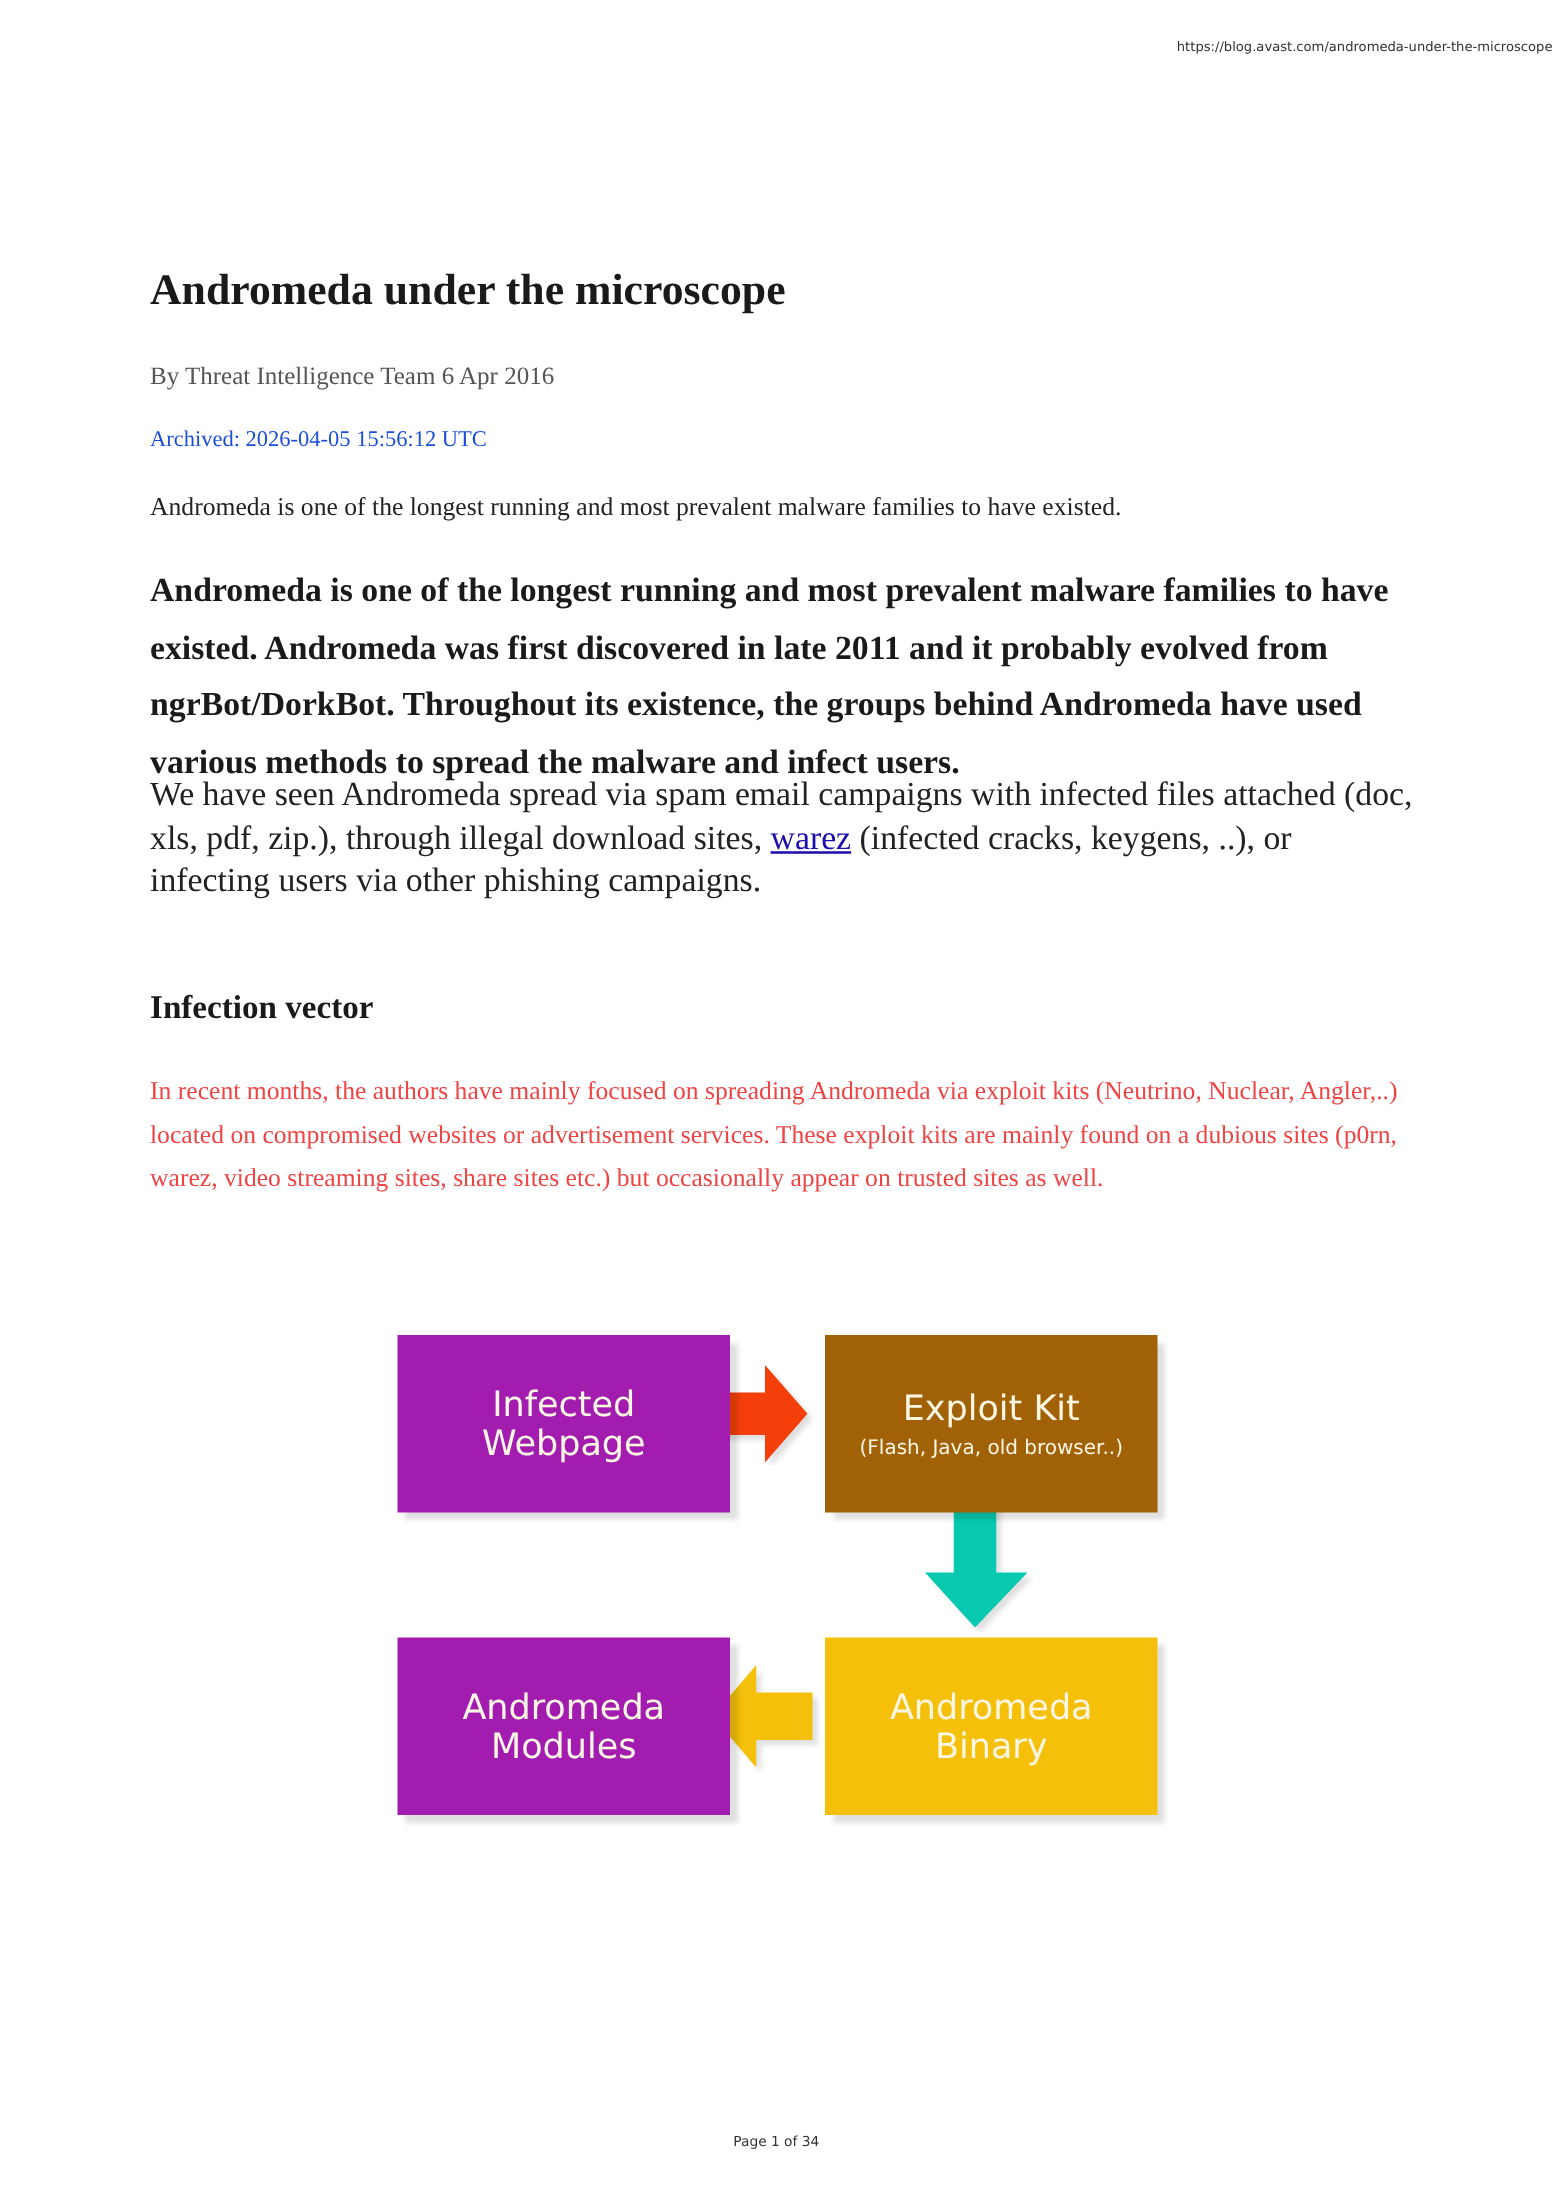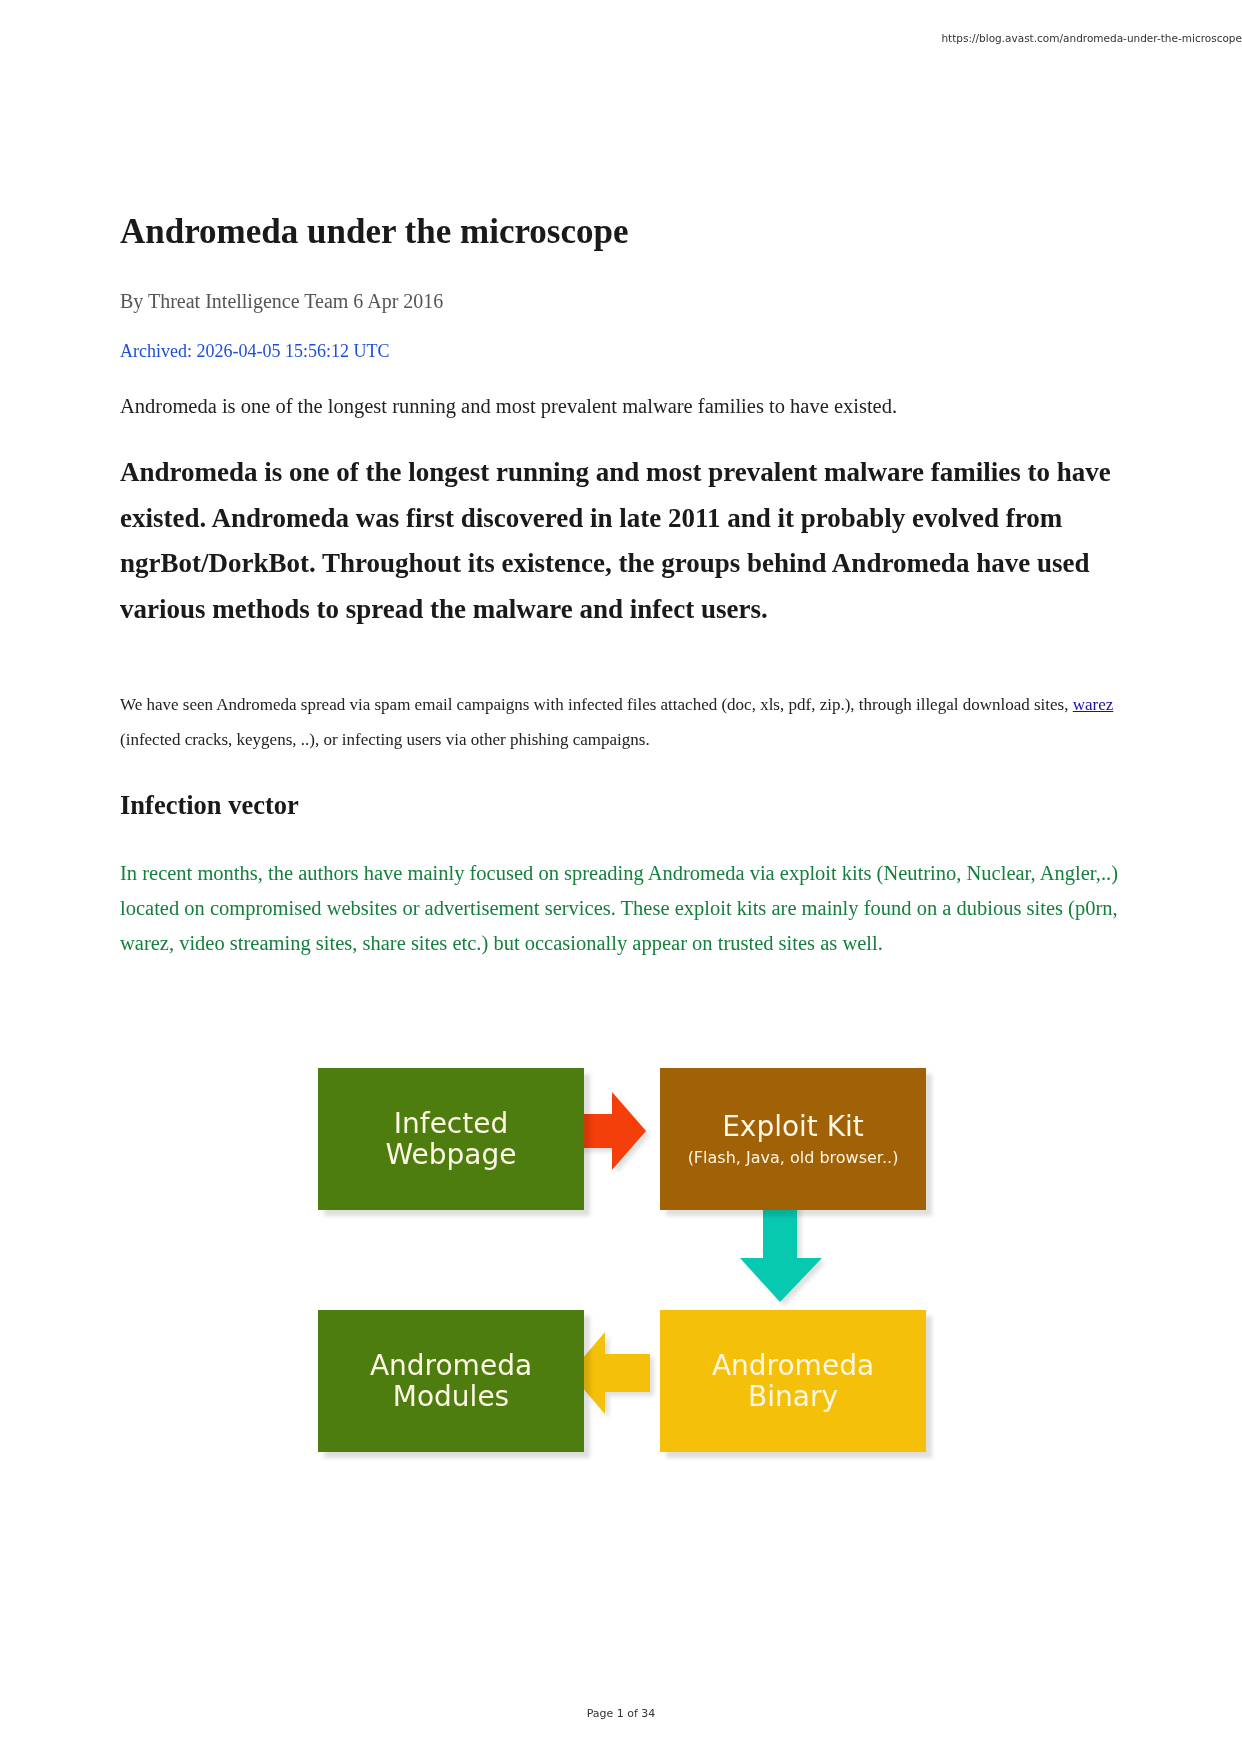--- a/index.html
+++ b/index.html
@@ -4,29 +4,29 @@
   <style>
     html, body { margin: 0; padding: 0; background: #ffffff; }
     body { width: 1242px; height: 1756px; position: relative; overflow: hidden; font-family: "Liberation Serif", serif; color: #1a1a1a; }
     .url-header { position: absolute; top: 32px; left: 0; width: 1242px; text-align: right; font-family: "DejaVu Sans", sans-serif; font-size: 10.5px; color: #333; }
     .content { position: absolute; left: 120px; top: 0; width: 1005px; }
     .title { position: absolute; top: 212px; left: 0; margin: 0; font-size: 35px; font-weight: bold; color: #1a1a1a; white-space: nowrap; }
     .byline { position: absolute; top: 290px; left: 0; font-size: 20px; color: #555; white-space: nowrap; }
     .archived { position: absolute; top: 341px; left: 0; font-size: 18px; color: #1d4ed8; white-space: nowrap; }
     .intro { position: absolute; top: 395px; left: 0; font-size: 20.5px; color: #222; white-space: nowrap; }
     .lead { position: absolute; top: 450px; left: 0; width: 1010px; margin: 0; font-size: 27px; font-weight: bold; line-height: 45.5px; color: #1a1a1a; }
-    .para1 { position: absolute; top: 688px; left: 0; width: 1010px; margin: 0; font-size: 17px; line-height: 34.5px; color: #222; }
+    .para1 { position: absolute; top: 618px; left: 0; width: 1010px; margin: 0; font-size: 27px; line-height: 34.5px; color: #222; }
     .para1 a { color: #1a0dab; text-decoration: underline; }
     .h2 { position: absolute; top: 790px; left: 0; margin: 0; font-size: 26.5px; font-weight: bold; color: #1a1a1a; white-space: nowrap; }
-    .para2 { position: absolute; top: 856px; left: 0; width: 1010px; margin: 0; font-size: 20.5px; line-height: 35px; color: #15803d; }
+    .para2 { position: absolute; top: 856px; left: 0; width: 1010px; margin: 0; font-size: 20.5px; line-height: 35px; color: #ef4444; }
     .diagram { position: absolute; left: 310px; top: 1060px; width: 630px; height: 420px; }
     .box { position: absolute; width: 266px; height: 142px; box-shadow: 6px 6px 4px rgba(0,0,0,0.13); display: flex; flex-direction: column; align-items: center; justify-content: center; color: #fdf6e3; font-family: "DejaVu Sans", sans-serif; text-align: center; }
     .box .main { font-size: 28px; line-height: 31px; }
     .box .sub { font-size: 16px; margin-top: 6px; }
-    .red { background: #4d7c0f; }
+    .red { background: #a21caf; }
     .teal { background: #a16207; }
     .yellow { background: #f5c00a; }
     .arrow { position: absolute; }
     .page-footer { position: absolute; top: 1707px; left: 0; width: 1242px; text-align: center; font-family: "DejaVu Sans", sans-serif; font-size: 11px; color: #333; }
   </style>
 </head>
 <body>
 
 <div class="url-header">https://blog.avast.com/andromeda-under-the-microscope</div>
 

